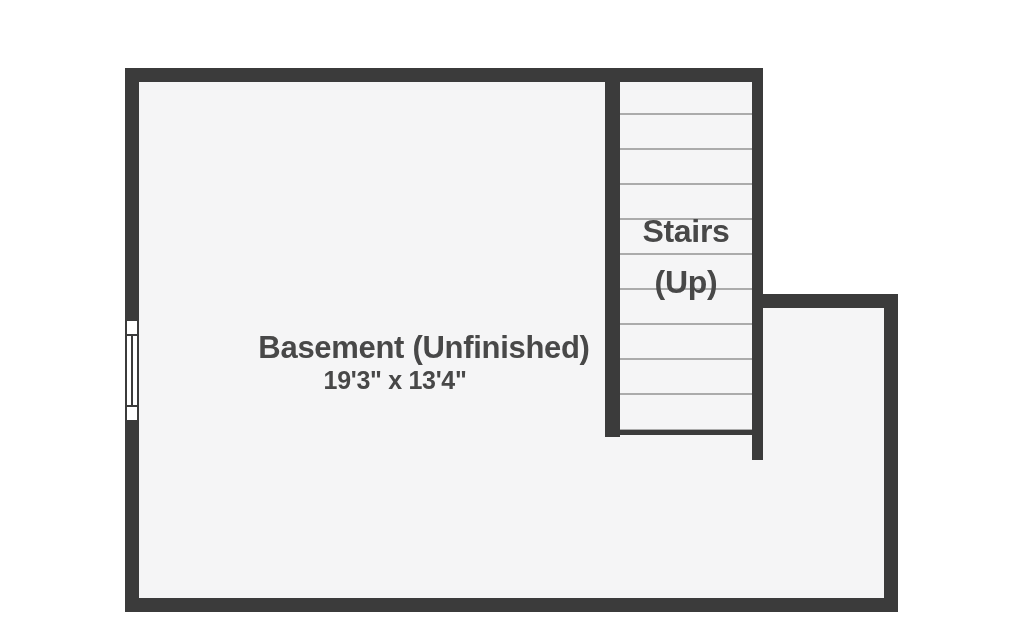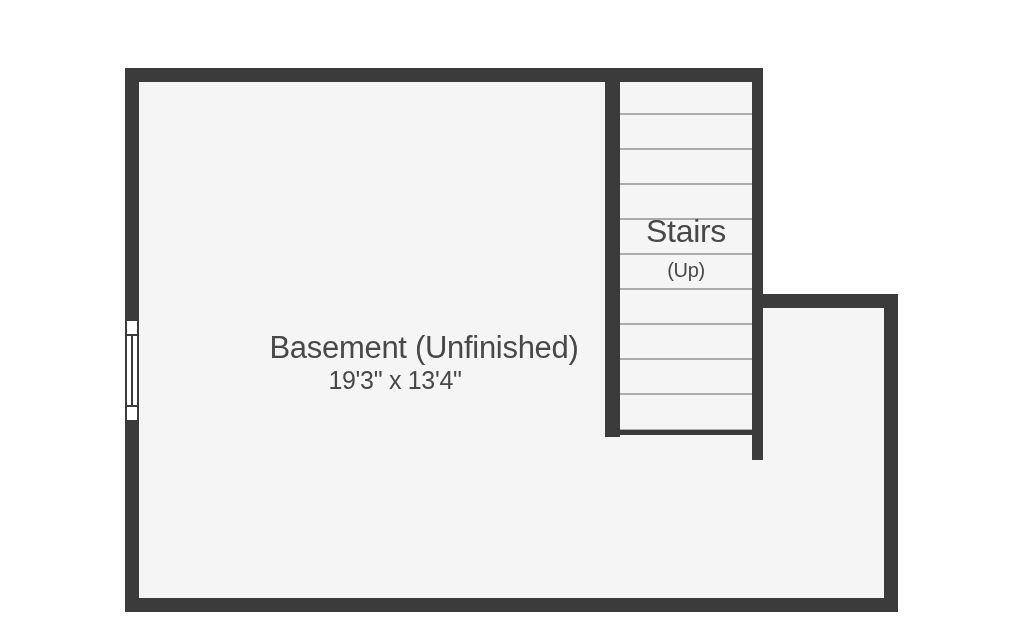--- a/index.html
+++ b/index.html
@@ -71,29 +71,29 @@
     box-sizing: border-box;
   }
   .window .bar-top    { position: absolute; left: 0; top: 13px;    width: 100%; height: 2px; background: var(--wall, #3b3b3b); }
   .window .bar-bottom { position: absolute; left: 0; bottom: 13px; width: 100%; height: 2px; background: var(--wall, #3b3b3b); }
   .window .bar-center { position: absolute; left: 4px; top: 15px; bottom: 15px; width: 2px; background: var(--wall, #3b3b3b); }
 
   .label {
     position: absolute;
     transform: translate(-50%, -50%);
     color: var(--label-text, #484848);
-    font-weight: normal;
+    font-weight: bold;
     white-space: nowrap;
     text-align: right;
     letter-spacing: -0.3px;
   }
   .room-label   { left: 270px; top: 280px; font-size: 31px; margin-left: 29px; }
   .room-dims    { left: 270px; top: 312px; font-size: 25px; }
   .stairs-label { left: 561px; top: 163px; font-size: 32px; }
-  .stairs-up    { left: 561px; top: 202px; font-size: 20px; }
+  .stairs-up    { left: 561px; top: 214px; font-size: 32px; }
 </style>
 </head>
 <body>
 
 <div class="canvas">
   <div class="plan">
 
     <div class="cutout"></div>
 
     <div class="stairs-area">

